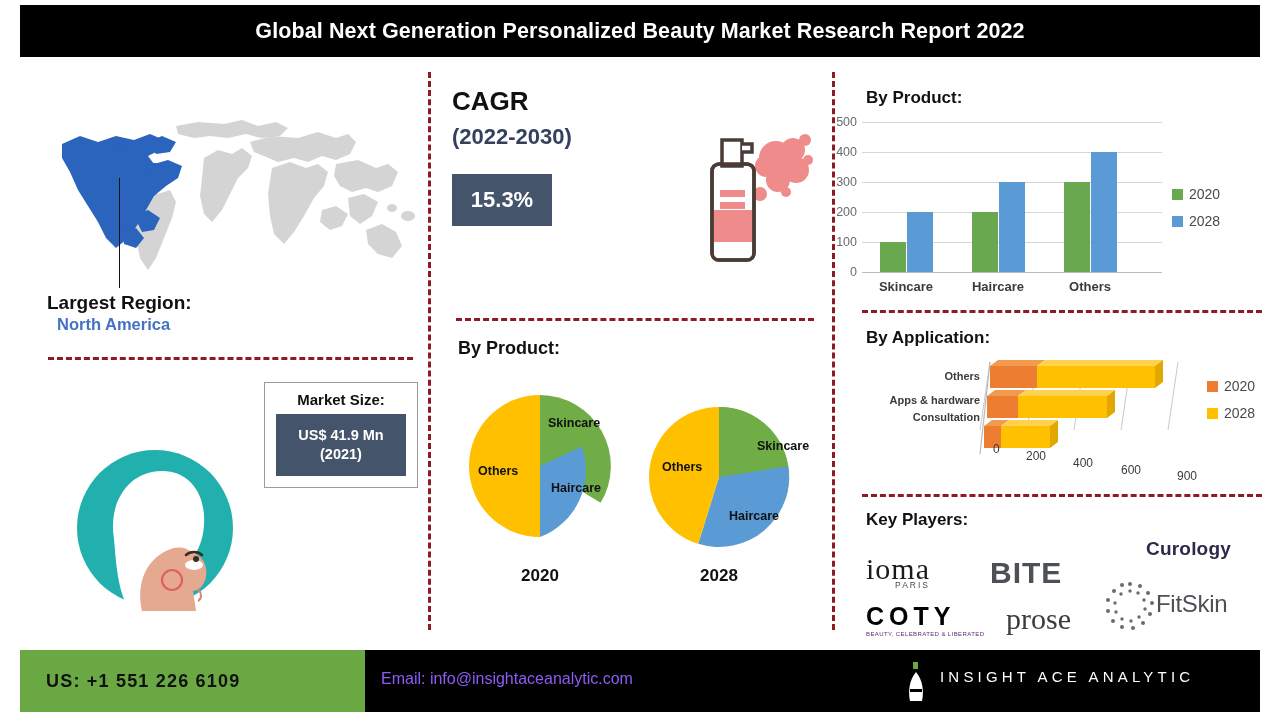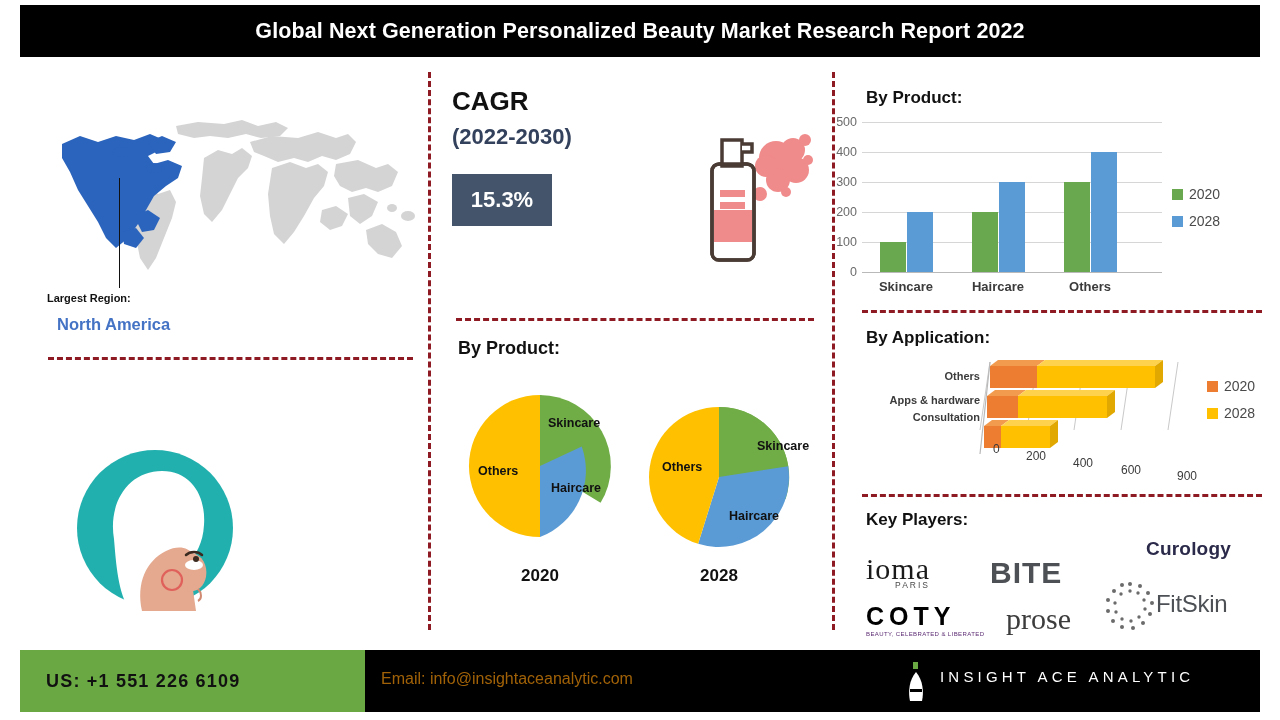--- a/index.html
+++ b/index.html
@@ -11,21 +11,21 @@
             display:flex;align-items:center;justify-content:center;}
   .titlebar .t{color:#fff;font-size:21.5px;font-weight:bold;letter-spacing:.1px;white-space:nowrap;}
 
   
   .vdash{position:absolute;width:0;border-left:3px dashed #8e1b23;}
   .hdash{position:absolute;height:0;border-top:3px dashed #8e1b23;}
 
   
   .map{position:absolute;left:36px;top:98px;width:385px;height:190px;}
   .leader{position:absolute;left:119px;top:178px;width:1px;height:110px;background:#111;}
-  .largest-lbl{position:absolute;left:47px;top:292px;font-size:11px;font-weight:bold;color:#111;}
+  .largest-lbl{position:absolute;left:47px;top:292px;font-size:19px;font-weight:bold;color:#111;}
   .largest-val{position:absolute;left:57px;top:315px;font-size:16.5px;font-weight:bold;color:#4472c4;}
 
   .ms-box{position:absolute;left:264px;top:382px;width:152px;height:104px;background:#fff;border:1px solid #9b9b9b;}
   .ms-title{position:absolute;left:0;top:8px;width:152px;text-align:center;font-size:15px;font-weight:bold;color:#111;}
   .ms-inner{position:absolute;left:11px;top:31px;width:130px;height:62px;background:#44546a;
             display:flex;flex-direction:column;align-items:center;justify-content:center;}
   .ms-inner span{color:#fff;font-size:14.5px;font-weight:bold;line-height:19px;}
 
   .woman{position:absolute;left:70px;top:443px;width:170px;height:170px;}
 
@@ -71,21 +71,21 @@
   .coty{font-size:25px;font-weight:bold;color:#000000;letter-spacing:5px;}
   .coty-sub{font-size:6px;color:#5b2a72;letter-spacing:.4px;}
   .prose{font-family:"Liberation Serif",serif;font-size:30px;color:#3c3c3c;}
   .fitskin{font-size:24px;color:#4d5156;letter-spacing:-.3px;}
 
   
   .f-green{position:absolute;left:20px;top:650px;width:345px;height:62px;background:#6aa844;
            display:flex;align-items:center;}
   .f-green span{margin-left:26px;color:#111;font-size:18px;font-weight:bold;letter-spacing:1.2px;}
   .f-black{position:absolute;left:365px;top:650px;width:895px;height:62px;background:#000;}
-  .f-mail{position:absolute;left:16px;top:20px;color:#a16207;font-size:16px;}
+  .f-mail{position:absolute;left:16px;top:20px;color:#8b5cf6;font-size:16px;}
   .f-brand{position:absolute;left:575px;top:18px;color:#fff;font-size:15px;letter-spacing:4.2px;text-align:right;}
   .f-mark{position:absolute;left:540px;top:12px;width:22px;height:40px;}
 </style>
 </head>
 <body>
 
 <div class="page">
 
   <div class="titlebar">
     <div class="t">Global Next Generation Personalized Beauty Market Research Report 2022</div>
@@ -118,20 +118,27 @@
       <ellipse cx="118" cy="70" rx="8" ry="5"></ellipse>
     </g>
   </svg>
   <div class="leader"></div>
 
   <div class="largest-lbl">Largest Region:</div>
   <div class="largest-val">North America</div>
 
   <div class="hdash" style="left:48px;top:357px;width:365px;"></div>
 
+  <div class="ms-box">
+    <div class="ms-title">Market Size:</div>
+    <div class="ms-inner">
+      <span>US$  41.9 Mn</span>
+      <span>(2021)</span>
+    </div>
+  </div>
 
   <svg class="woman" viewBox="0 0 170 170">
     <circle cx="85" cy="85" r="78" fill="#22b0ae"></circle>
     <path d="M44 96 C38 60 58 28 92 28 C122 28 136 54 134 82 C133 100 126 112 118 120 L112 168 L60 168 C48 150 46 120 44 96 Z" fill="#ffffff"></path>
     <path d="M72 168 C66 140 76 118 96 108 C108 102 118 104 124 112 L130 124 L122 140 L126 168 Z" fill="#e4a98f"></path>
     <path d="M122 110 C132 112 138 122 136 134 C134 144 126 150 118 148 L116 128 Z" fill="#e4a98f"></path>
     <ellipse cx="124" cy="122" rx="9" ry="5" fill="#ffffff"></ellipse>
     <path d="M116 112 C120 108 128 108 132 112" stroke="#3a2a20" stroke-width="2.5" fill="none" stroke-linecap="round"></path>
     <circle cx="126" cy="116" r="3" fill="#3a2a20"></circle>
     <circle cx="102" cy="137" r="10" fill="none" stroke="#e0605c" stroke-width="2.2"></circle>

